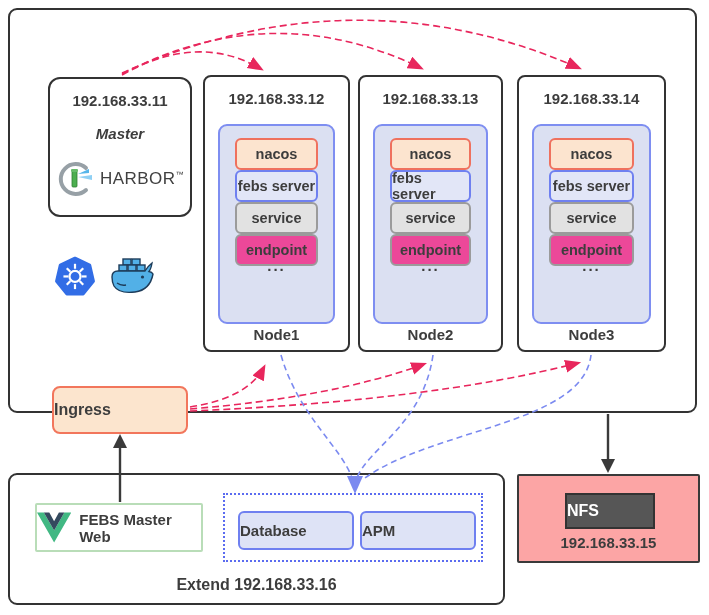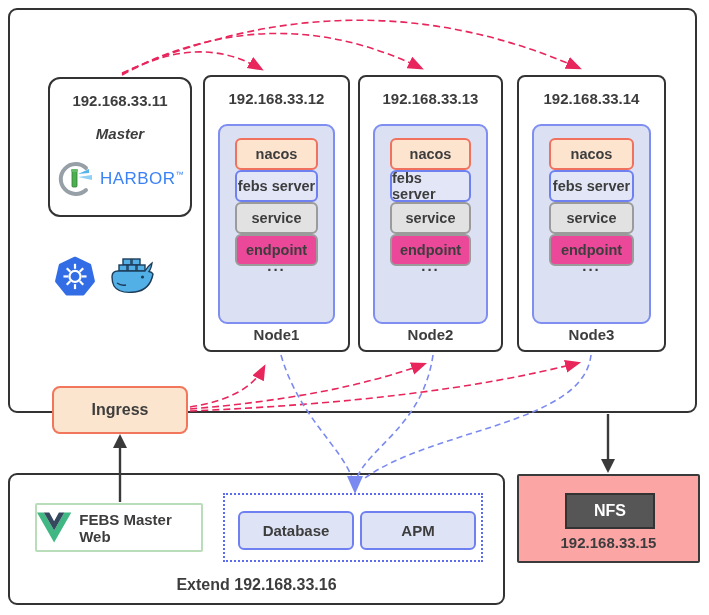--- a/index.html
+++ b/index.html
@@ -1,30 +1,30 @@
 <!DOCTYPE html>
 <html><head>
 <meta charset="utf-8">
 <style>
   html,body{margin:0;padding:0;background:#fff;}
   #canvas{position:relative;width:709px;height:615px;background:#fff;
           font-family:"Liberation Sans",sans-serif;color:#3d3d3d;overflow:hidden;}
   .box{position:absolute;box-sizing:border-box;background:#fff;}
   .dark-border{border:2.5px solid #333;border-radius:9px;}
-  .ctr{display:flex;align-items:center;justify-content:center;}
+  .ctr{display:flex;align-items:center;}
 
   
   .cluster{left:8px;top:8px;width:689px;height:405px;}
 
   
   .master{left:48px;top:77px;width:144px;height:140px;border:2px solid #333;border-radius:12px;}
   .master .ip{position:absolute;top:13px;left:0;right:0;text-align:center;font-size:15px;font-weight:700;}
   .master .role{position:absolute;top:46px;left:0;right:0;text-align:center;font-size:15px;font-weight:700;font-style:italic;}
   .harbor{position:absolute;top:80px;left:0;right:0;display:flex;align-items:center;justify-content:center;gap:4px;}
-  .harbor-word{font-size:17px;color:#3b82f6;letter-spacing:.5px;}
+  .harbor-word{font-size:17px;color:#404040;letter-spacing:.5px;}
   .harbor-word sup{font-size:8px;}
 
   
   .node{top:75px;height:277px;border:2px solid #333;border-radius:8px;padding-left:33px;}
   .node .ip{position:absolute;top:13px;left:0;right:0;text-align:center;font-size:15px;font-weight:700;}
   .pods{position:absolute;left:13px;right:13px;top:47px;height:200px;box-sizing:border-box;
         background:#dbe0f2;border:2px solid #7e8ef1;border-radius:9px;padding:12px 15px 0 15px;}
   .pod{box-sizing:border-box;height:32px;border-radius:6px;
        display:flex;align-items:center;justify-content:center;font-size:14.5px;font-weight:700;}
   .pod-nacos{background:#fce4cf;border:2px solid #ef715e;}

